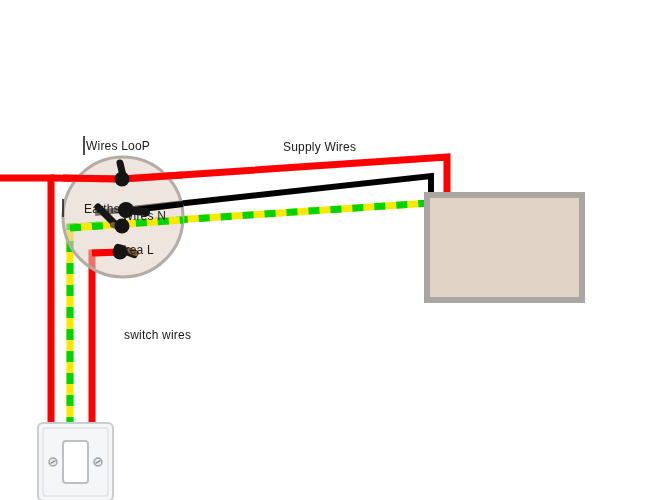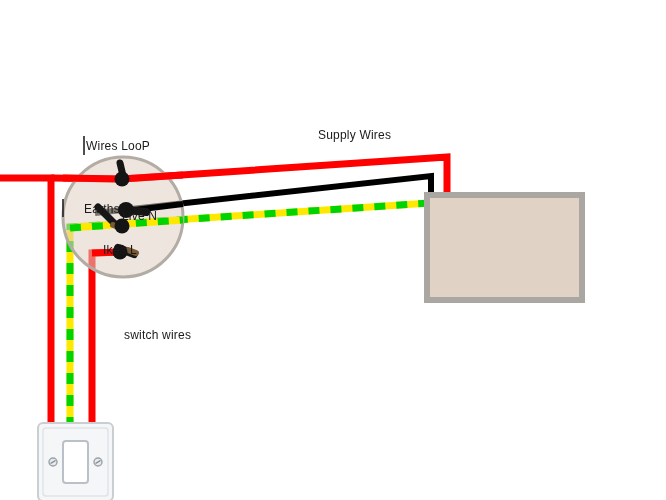--- a/index.html
+++ b/index.html
@@ -26,22 +26,22 @@
     position: absolute;
     font-family: "Liberation Sans", sans-serif;
     font-size: 12px;
     color: #1a1a1a;
     white-space: nowrap;
     letter-spacing: 0.2px;
   }
   #label-live-loop { left: 86px; top: 139px; }
   #label-earths    { left: 64px; top: 202px; padding-left: 20px; }
   #label-ikea-n    { left: 122px; top: 209px; }
-  #label-ikea-l    { left: 103px; top: 243px; }
-  #label-supply-wires { left: 283px; top: 128px; margin-left: 35px; }
+  #label-ikea-l    { left: 120px; top: 243px; }
+  #label-supply-wires { left: 283px; top: 140px; }
   #label-switch-wires { left: 108px; top: 328px; margin-left: 16px; }
 </style>
 </head>
 <body>
 
 <div id="diagram-root">
 
   <svg id="wiring-svg" viewBox="0 0 666 500">
 
     <path d="M 0 178 L 51 178 L 51 428" fill="none" stroke="#ff0000" stroke-width="7" stroke-linecap="butt" stroke-linejoin="miter"></path>
@@ -91,21 +91,21 @@
       <circle cx="98" cy="462" r="4" fill="#e7eaed" stroke="#9aa2aa" stroke-width="1.4"></circle>
       <path d="M 95.5 463.5 L 100.5 460.5" stroke="#7d858d" stroke-width="1.3"></path>
     </g>
 
   </svg>
 
   <div class="diagram-label" id="label-live-loop">Wires LooP</div>
 
   <div class="diagram-label" id="label-earths">Earths</div>
 
-  <div class="diagram-label" id="label-ikea-n">Live N</div>
+  <div class="diagram-label" id="label-ikea-n">Wires N</div>
 
   <div class="diagram-label" id="label-ikea-l">Ikea L</div>
 
   <div class="diagram-label" id="label-supply-wires">Supply Wires</div>
 
   <div class="diagram-label" id="label-switch-wires">switch wires</div>
 
 </div>
 
 </body></html>

